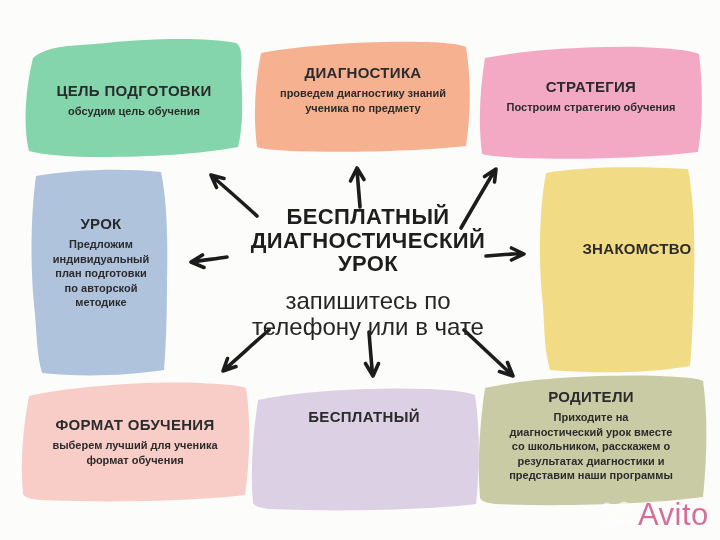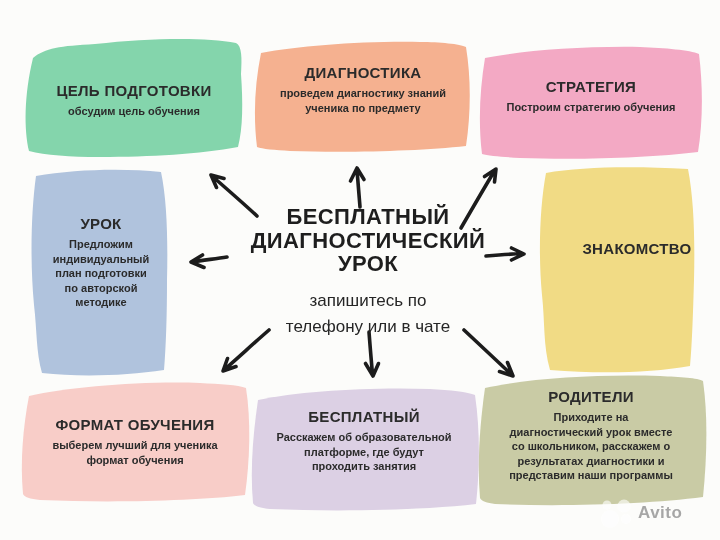--- a/index.html
+++ b/index.html
@@ -12,23 +12,23 @@
   .t-goal{left:28px;top:82px;width:212px;}
   .t-diag{left:258px;top:64px;width:210px;}
   .t-strat{left:482px;top:78px;width:218px;}
   .t-plan{left:32px;top:215px;width:138px;}
   .t-meet{left:562px;top:240px;width:150px;}
   .t-format{left:25px;top:416px;width:220px;}
   .t-prez{left:252px;top:408px;width:224px;}
   .t-parents{left:481px;top:388px;width:220px;}
   .center-text{position:absolute;left:218px;top:205px;width:300px;text-align:center;color:#1e1e1e;}
   .center-title{font-size:22px;font-weight:700;line-height:23.5px;letter-spacing:.4px;white-space:pre-line;}
-  .center-sub{margin-top:12px;font-size:17px;font-weight:500;line-height:26px;white-space:pre-line;color:#262626;}
+  .center-sub{margin-top:12px;font-size:24px;font-weight:500;line-height:26px;white-space:pre-line;color:#262626;}
   .watermark{position:absolute;left:599px;top:497px;display:flex;align-items:center;gap:5px;opacity:.62;}
-  .watermark .wm-text{color:#737373;font-size:17px;font-weight:700;letter-spacing:.5px;}
+  .watermark .wm-text{color:#be185d;font-size:31px;font-weight:400;letter-spacing:.5px;}
 </style>
 </head>
 <body>
 
 <div class="canvas">
 
   <svg class="layer" viewBox="0 0 720 540" aria-hidden="true">
 
     <path d="M 33 58 C 45 48 60 46 95 44 C 150 38 205 37 236 43 C 242 46 242 58 241 74 C 243 102 243 128 238 147 C 200 154 150 157 100 157 C 70 157 45 155 29 151 C 24 130 24 95 33 58 Z" fill="#84d5ac"></path>
     <path d="M 261 53 C 300 46 360 41 420 42 C 440 42 460 44 466 47 C 471 78 471 112 466 146 C 420 151 350 153 290 151 C 275 150 262 149 257 147 C 253 115 255 83 261 53 Z" fill="#f5b190"></path>
@@ -81,23 +81,20 @@
   </div>
 
   <div class="blob-text t-format">
     <div class="blob-title">ФОРМАТ ОБУЧЕНИЯ</div>
     <div class="blob-body">выберем лучший для ученика
 формат обучения</div>
   </div>
 
   <div class="blob-text t-prez">
     <div class="blob-title">БЕСПЛАТНЫЙ</div>
-    <div class="blob-body">Расскажем об образовательной
-платформе, где будут
-проходить занятия</div>
   </div>
 
   <div class="blob-text t-parents">
     <div class="blob-title">РОДИТЕЛИ</div>
     <div class="blob-body">Приходите на
 диагностический урок вместе
 со школьником, расскажем о
 результатах диагностики и
 представим наши программы</div>
   </div>

